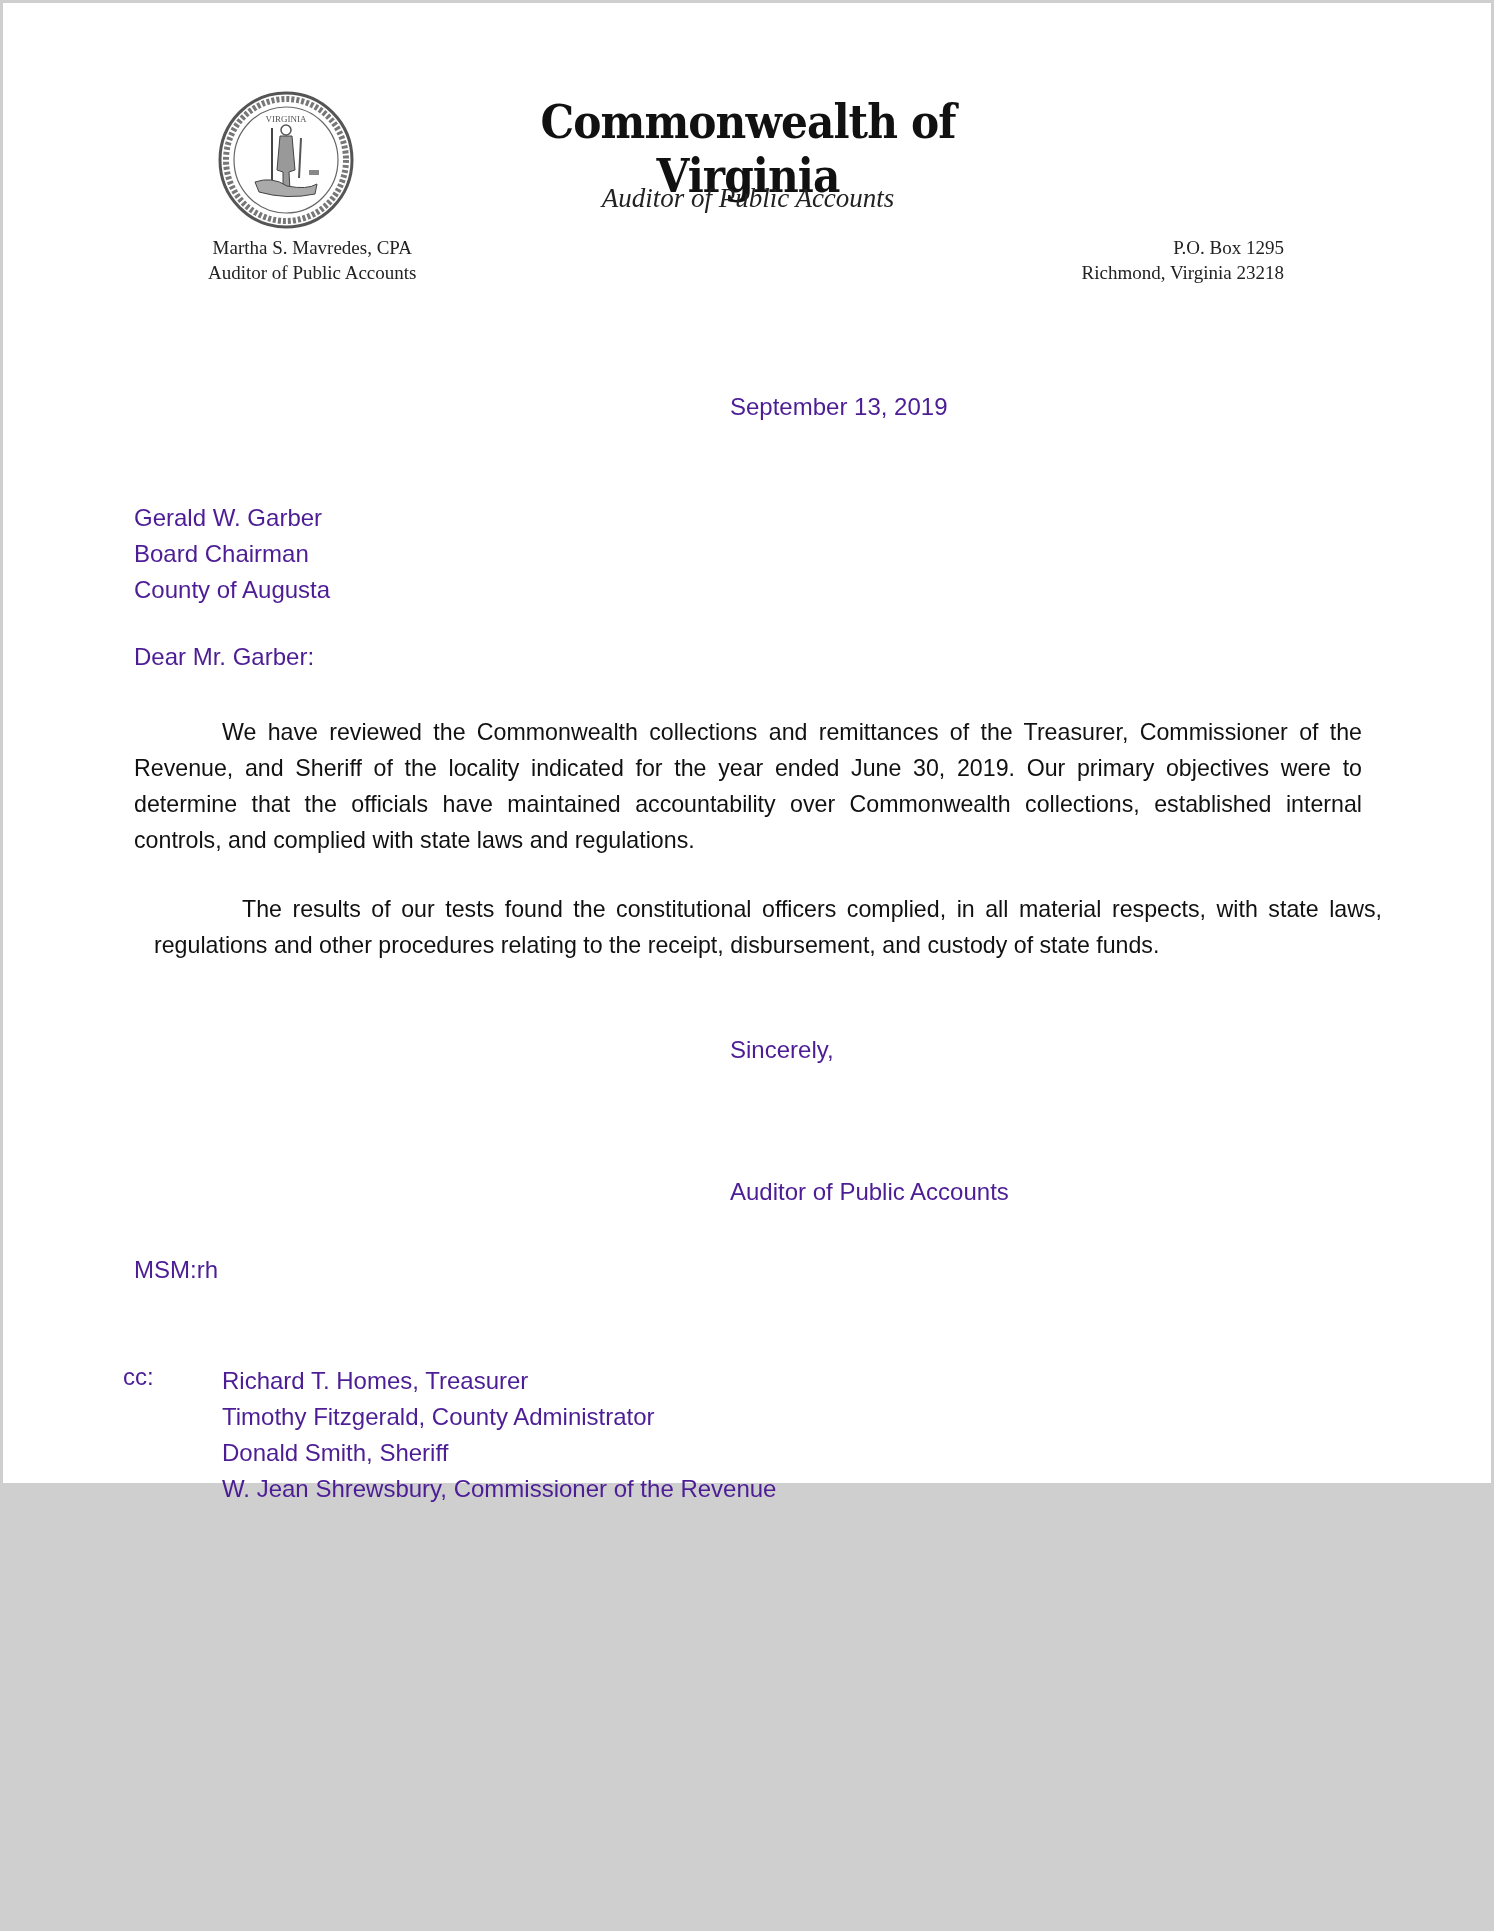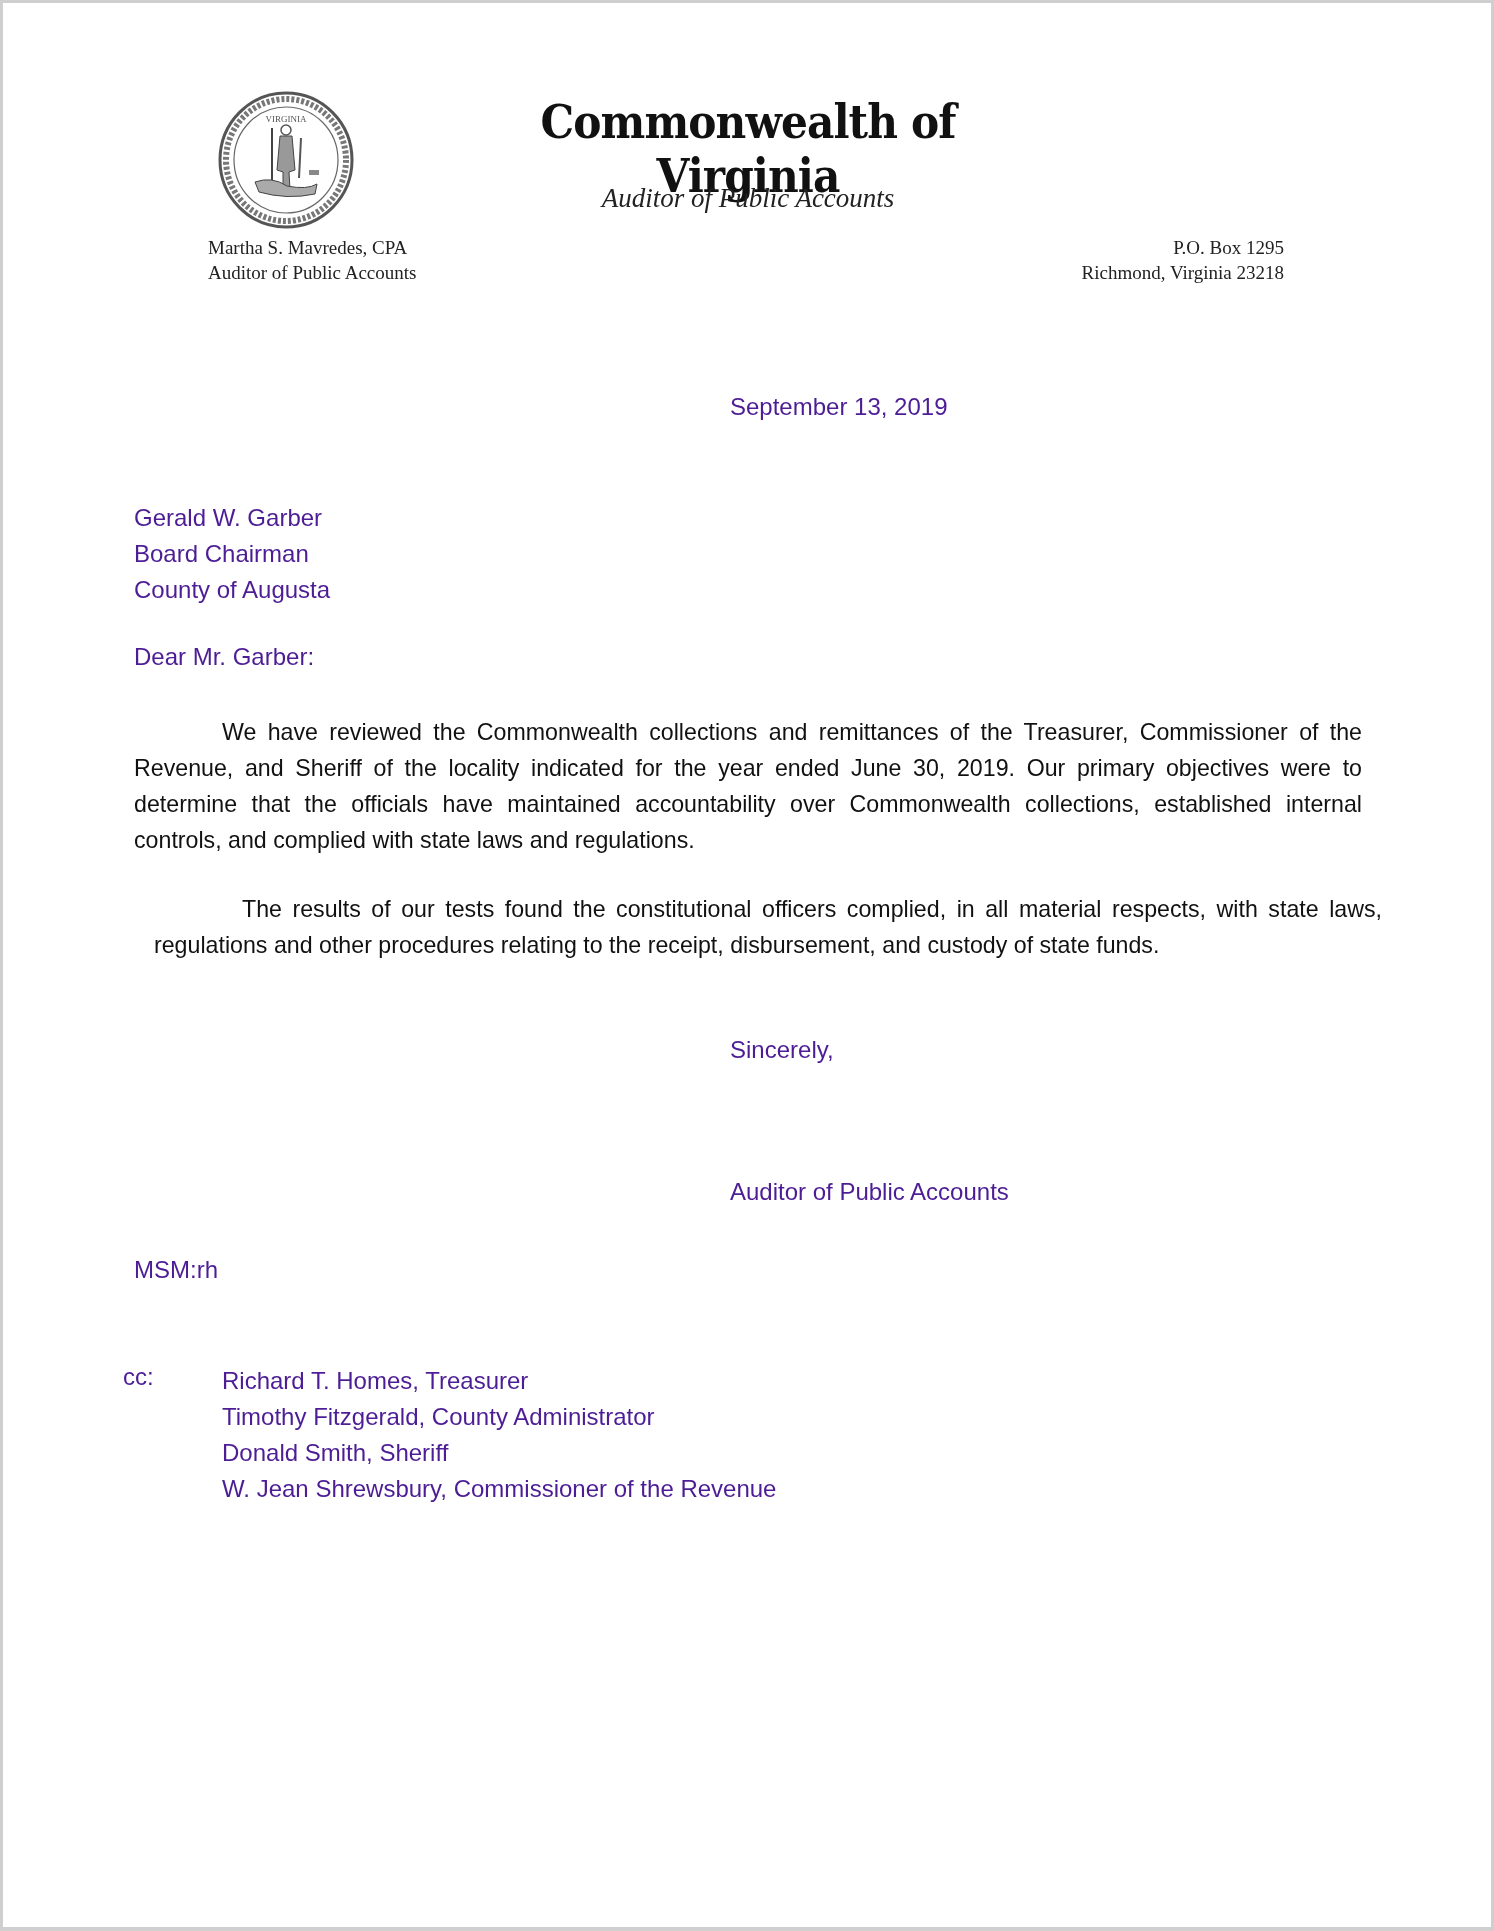--- a/index.html
+++ b/index.html
@@ -2,25 +2,25 @@
 <html><head>
 <meta charset="utf-8">
 <style>
   html, body { margin: 0; padding: 0; }
   body {
     width: 1494px; height: 1931px; position: relative; overflow: hidden;
     background: #cfcfcf;
     font-family: "Liberation Sans", sans-serif;
   }
   .page {
-    position: absolute; left: 3px; top: 3px; width: 1488px; height: 1924px;
+    position: absolute; left: 3px; top: 3px; width: 1488px; height: 1480px;
     background: #ffffff;
   }
   .abs { position: absolute; white-space: nowrap; }
-  .serif { font-family: "Liberation Serif", serif; color: #222; }
+  .serif { font-family: "Liberation Serif", serif; color: #222; text-align: center; }
   .body-text { font-family: "Liberation Sans", sans-serif; color: #4c1d95; font-size: 24px; }
 
   .seal { position: absolute; left: 214px; top: 87px; width: 138px; height: 140px; }
   .masthead-title {
     position: absolute; left: 450px; top: 92px; width: 590px; text-align: center;
     font-family: "DejaVu Serif", serif; font-weight: bold; font-size: 46px;
     letter-spacing: -1px; color: #111; transform: scaleX(0.92); transform-origin: center;
   }
   .masthead-sub {
     position: absolute; left: 450px; top: 180px; width: 590px; text-align: center;

